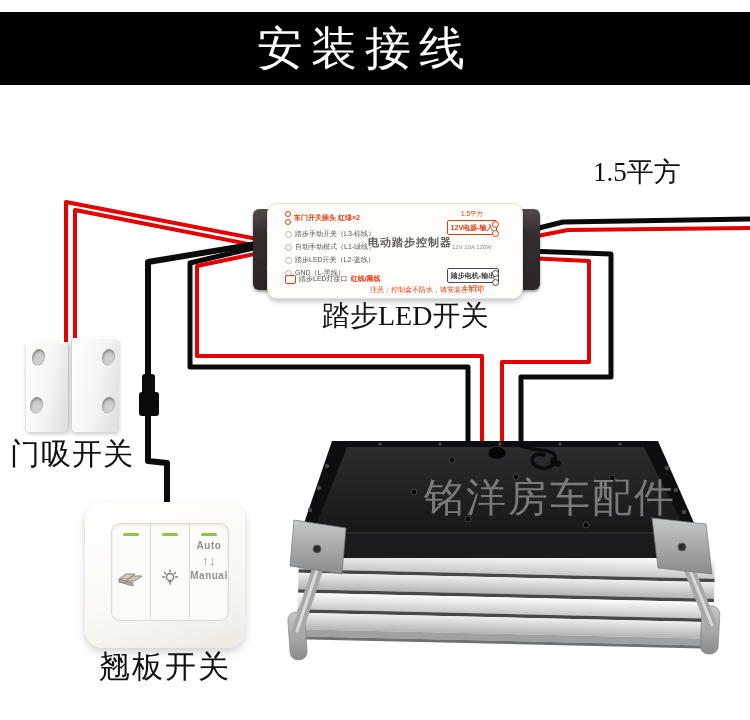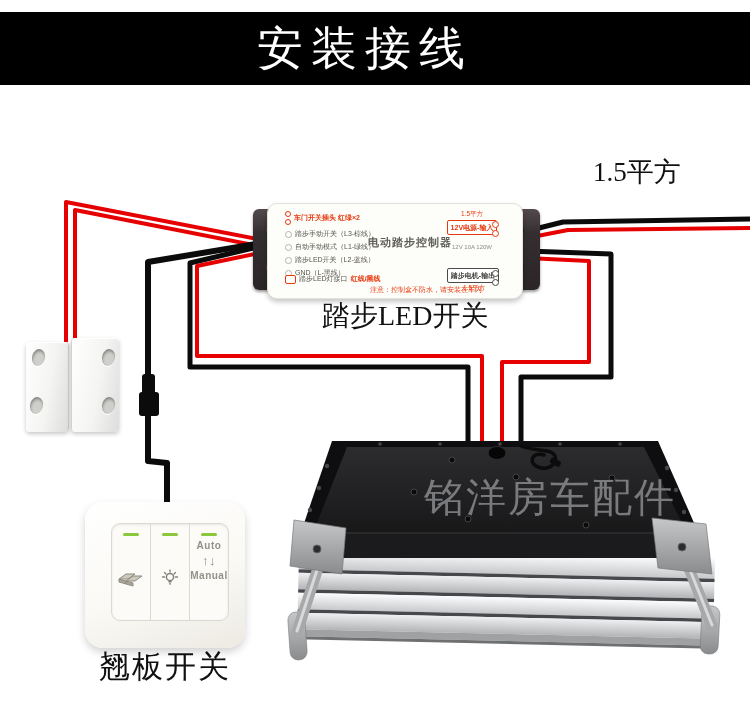--- a/index.html
+++ b/index.html
@@ -175,20 +175,21 @@
       </div>
       <div class="spec-bot">1.5平方</div>
       <div class="warning">注意：控制盒不防水，请安装在车内</div>
     </div>
   </div>
 
   <div class="lbl dc">
     <div class="l2">1.5平方</div>
   </div>
   <div class="lbl led-lbl">踏步LED开关</div>
+  <div class="lbl door-lbl">门吸开关</div>
   <div class="lbl rocker-lbl">翘板开关</div>
 
   <div class="door">
     <div class="dblock db-l">
       <span class="hole" style="left:6px;top:7px;"></span>
       <span class="hole" style="left:4px;top:55px;"></span>
     </div>
     <div class="dblock db-r">
       <span class="hole" style="left:30px;top:11px;"></span>
       <span class="hole" style="left:30px;top:59px;"></span>

